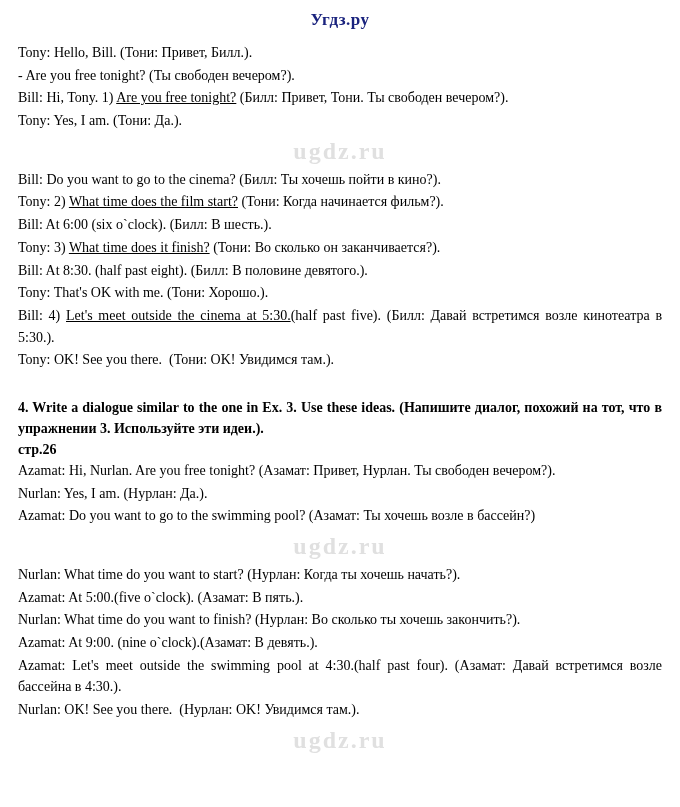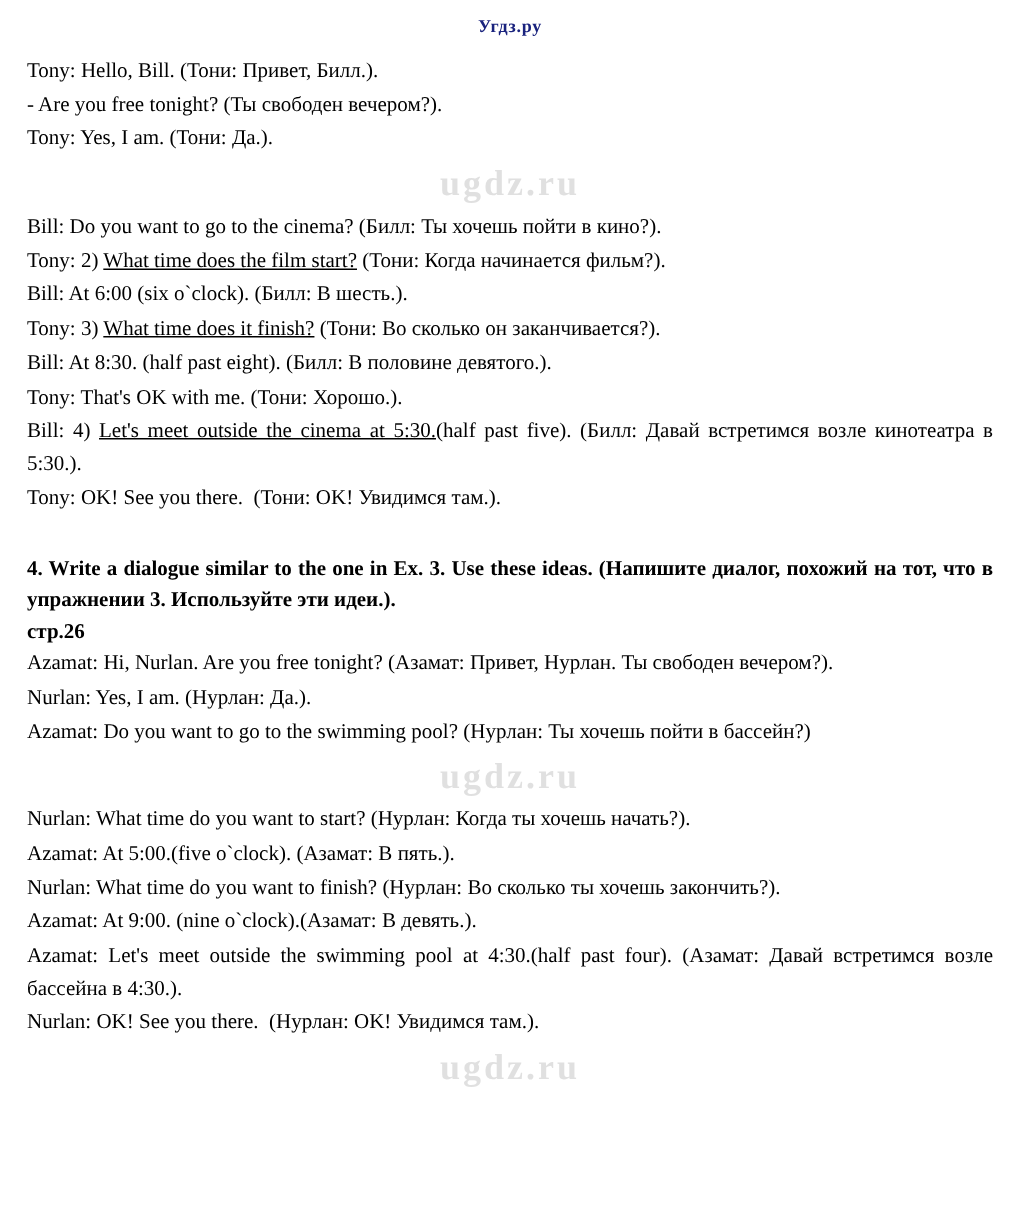--- a/index.html
+++ b/index.html
@@ -7,21 +7,21 @@
       width: 680px;
       min-height: 807px;
       background: #fff;
       font-family: Times New Roman, serif;
       font-size: 14px;
       color: #000;
     }
 
     .page-header {
       text-align: center;
-      font-size: 12px;
+      font-size: 17px;
       font-weight: bold;
       color: #1a237e;
       padding: 10px 0 6px 0;
       letter-spacing: 0.5px;
     }
 
     .content {
       padding: 6px 18px 10px 18px;
     }
 
@@ -71,20 +71,21 @@
 </head>
 <body>
 
 <div class="page-header">Угдз.ру</div>
 
 <div class="content">
 
   <div class="text-block">
     <p>Tony: Hello, Bill. (Тони: Привет, Билл.).</p>
     <p>- Are you free tonight? (Ты свободен вечером?).</p>
+    <p>Bill: Hi, Tony. 1) <span class="underline">Are you free tonight?</span> (Билл: Привет, Тони. Ты свободен вечером?).</p>
     <p>Tony: Yes, I am. (Тони: Да.).</p>
   </div>
 
   <span class="watermark">ugdz.ru</span>
 
   <div class="text-block">
     <p>Bill: Do you want to go to the cinema? (Билл: Ты хочешь пойти в кино?).</p>
     <p>Tony: 2) <span class="underline">What time does the film start?</span> (Тони: Когда начинается фильм?).</p>
     <p>Bill: At 6:00 (six o`clock). (Билл: В шесть.).</p>
     <p>Tony: 3) <span class="underline">What time does it finish?</span> (Тони: Во сколько он заканчивается?).</p>
@@ -97,21 +98,21 @@
   <div class="section-divider"></div>
 
   <div class="exercise-header">
     4. Write a dialogue similar to the one in Ex. 3. Use these ideas. (Напишите диалог, похожий на тот, что в упражнении 3. Используйте эти идеи.).
   </div>
   <div class="exercise-subheader">стр.26</div>
 
   <div class="text-block">
     <p>Azamat: Hi, Nurlan. Are you free tonight? (Азамат: Привет, Нурлан. Ты свободен вечером?).</p>
     <p>Nurlan: Yes, I am. (Нурлан: Да.).</p>
-    <p>Azamat: Do you want to go to the swimming pool? (Нурлан: Ты хочешь пойти в бассейн?)</p>
+    <p>Azamat: Do you want to go to the swimming pool? (Азамат: Ты хочешь возле в бассейн?)</p>
   </div>
 
   <span class="watermark">ugdz.ru</span>
 
   <div class="text-block">
     <p>Nurlan: What time do you want to start? (Нурлан: Когда ты хочешь начать?).</p>
     <p>Azamat: At 5:00.(five o`clock). (Азамат: В пять.).</p>
     <p>Nurlan: What time do you want to finish? (Нурлан: Во сколько ты хочешь закончить?).</p>
     <p>Azamat: At 9:00. (nine o`clock).(Азамат: В девять.).</p>
     <p>Azamat: Let's meet outside the swimming pool at 4:30.(half past four). (Азамат: Давай встретимся возле бассейна в 4:30.).</p>

